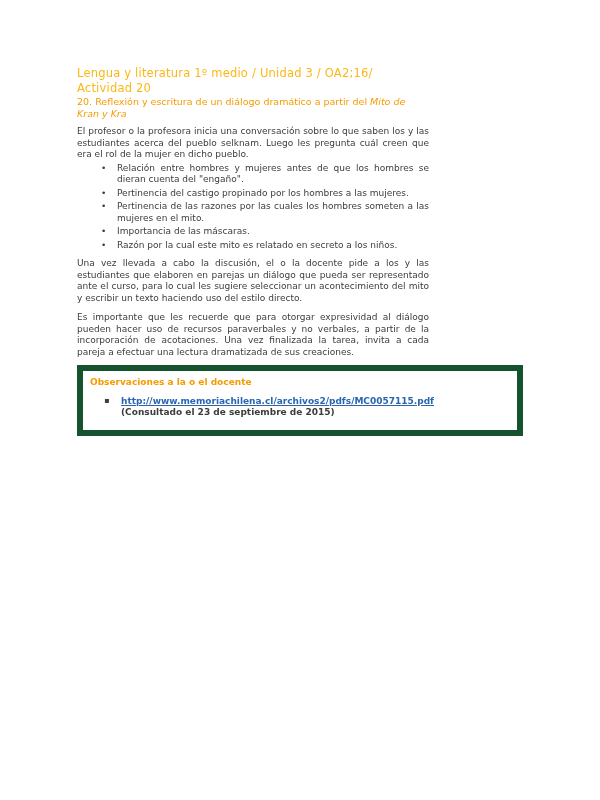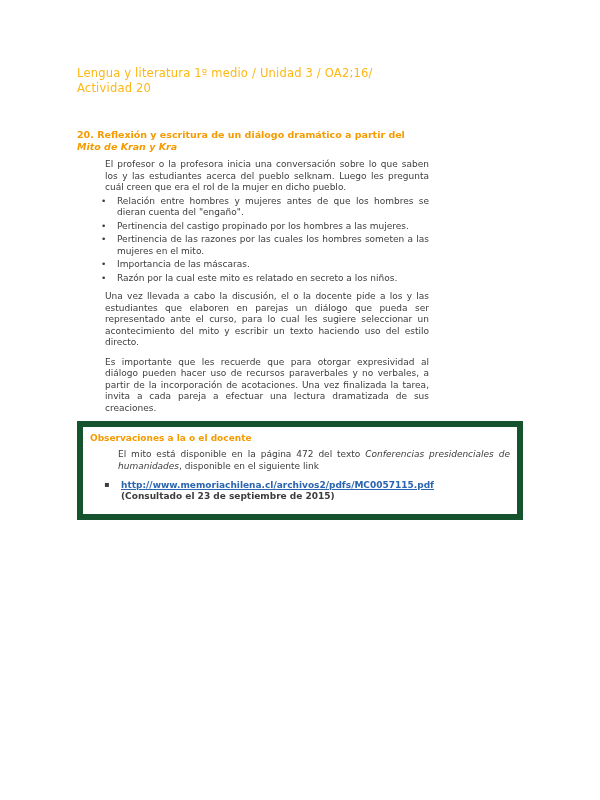--- a/index.html
+++ b/index.html
@@ -15,33 +15,31 @@
     background: #ffffff;
     padding: 66px 77px 0 77px;
   }
   .breadcrumb {
     color: #fdb713;
     font-size: 11.5px;
     line-height: 15px;
     letter-spacing: 0.2px;
   }
   .activity-heading {
-    margin-top: 33px;
     color: #f59b00;
     font-size: 9.5px;
-    font-weight: bold;
+    font-weight: normal;
     line-height: 12px;
   }
   .activity-heading em { font-style: italic; }
   p.body-text {
     font-size: 9px;
     line-height: 11.5px;
     text-align: justify;
     margin-top: 6px;
-    margin-left: 28px;
   }
   p.body-text em { font-style: italic; }
   ul.topics {
     list-style: none;
     margin-top: 2px;
   }
   ul.topics li {
     position: relative;
     padding-left: 40px;
     font-size: 9px;
@@ -120,21 +118,20 @@
     <li>Razón por la cual este mito es relatado en secreto a los niños.</li>
   </ul>
 
   <p class="body-text mt7">Una vez llevada a cabo la discusión, el o la docente pide a los y las estudiantes que elaboren en parejas un diálogo que pueda ser representado ante el curso, para lo cual les sugiere seleccionar un acontecimiento del mito y escribir un texto haciendo uso del estilo directo.</p>
 
   <p class="body-text mt8">Es importante que les recuerde que para otorgar expresividad al diálogo pueden hacer uso de recursos paraverbales y no verbales, a partir de la incorporación de acotaciones. Una vez finalizada la tarea, invita a cada pareja a efectuar una lectura dramatizada de sus creaciones.</p>
 
   <div class="obs-box">
     <div class="obs-title">Observaciones a la o el docente</div>
 
-    <p class="body-text"><span>El mito está disponible en la página 472 del texto </span><em>Conferencias presidenciales de humanidades</em><span>, disponible en el siguiente link</span></p>
 
     <ul class="link-list">
       <li>
         <a class="resource-link" href="#">http://www.memoriachilena.cl/archivos2/pdfs/MC0057115.pdf</a>
         <div class="link-note">(Consultado el 23 de septiembre de 2015)</div>
       </li>
     </ul>
   </div>
 
 </div>

